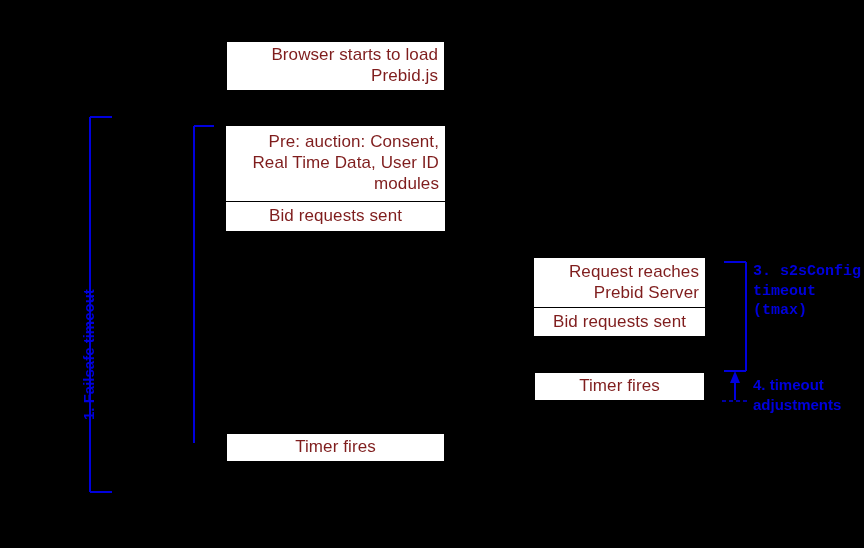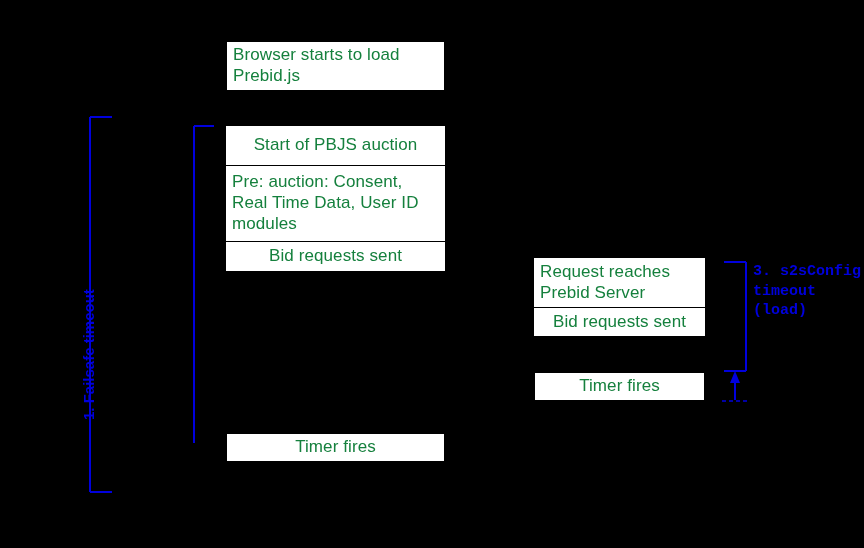--- a/index.html
+++ b/index.html
@@ -13,27 +13,27 @@
   #canvas {
     position: relative;
     width: 864px;
     height: 548px;
     background: #000000;
     overflow: hidden;
   }
   .box {
     position: absolute;
     background: #ffffff;
-    color: #15803d;
+    color: #7f1d1d;
     border: 1px solid #000000;
     box-sizing: border-box;
     display: flex;
     align-items: center;
     justify-content: center;
-    text-align: left;
+    text-align: right;
     font-size: 17px;
     line-height: 1.22;
     font-family: "Liberation Sans", sans-serif;
     letter-spacing: 0.1px;
     padding: 0 6px;
   }
   .stack {
     position: absolute;
     display: flex;
     flex-direction: column;
@@ -106,38 +106,41 @@
     <g>
       <line x1="735" y1="400" x2="735" y2="377" stroke="#0000dd" stroke-width="2"></line>
       <polygon points="735,371 730,383 740,383" fill="#0000dd"></polygon>
       <line x1="722" y1="401" x2="748" y2="401" stroke="#0000dd" stroke-width="1.5" stroke-dasharray="4 3"></line>
     </g>
   </svg>
 
   <div class="box" style="left:226px; top:41px; width:219px; height:50px;">Browser starts to load Prebid.js</div>
 
   <div class="stack" style="left:226px; top:126px; width:219px;">
-    <div class="box" style="height:40px;">Start of PBJS auction</div>
     <div class="box" style="height:76px;">Pre: auction: Consent, Real Time Data, User ID modules</div>
     <div class="box" style="height:29px;">Bid requests sent</div>
   </div>
 
 
   <div class="box" style="left:226px; top:433px; width:219px; height:29px;">Timer fires</div>
 
 
   <div class="stack" style="left:534px; top:258px; width:171px;border-radius:28px;">
     <div class="box" style="height:50px;">Request reaches Prebid Server</div>
     <div class="box" style="height:28px;">Bid requests sent</div>
   </div>
 
   <div class="box" style="left:534px; top:372px; width:171px; height:29px;">Timer fires</div>
 
   <div class="vert-label" style="left:80px; top:420px;">1. Failsafe timeout</div>
 
 
   <div class="blue-label" style="left:753px; top:262px; width:110px;font-family:Liberation Mono, monospace;">
     <span>3. s2sConfig</span><br>
-    <span>timeout (load)</span>
+    <span>timeout (tmax)</span>
   </div>
 
+  <div class="blue-label" style="left:753px; top:375px; width:110px;">
+    <span>4. timeout</span><br>
+    <span>adjustments</span>
+  </div>
 
 </div>
 
 </body></html>

